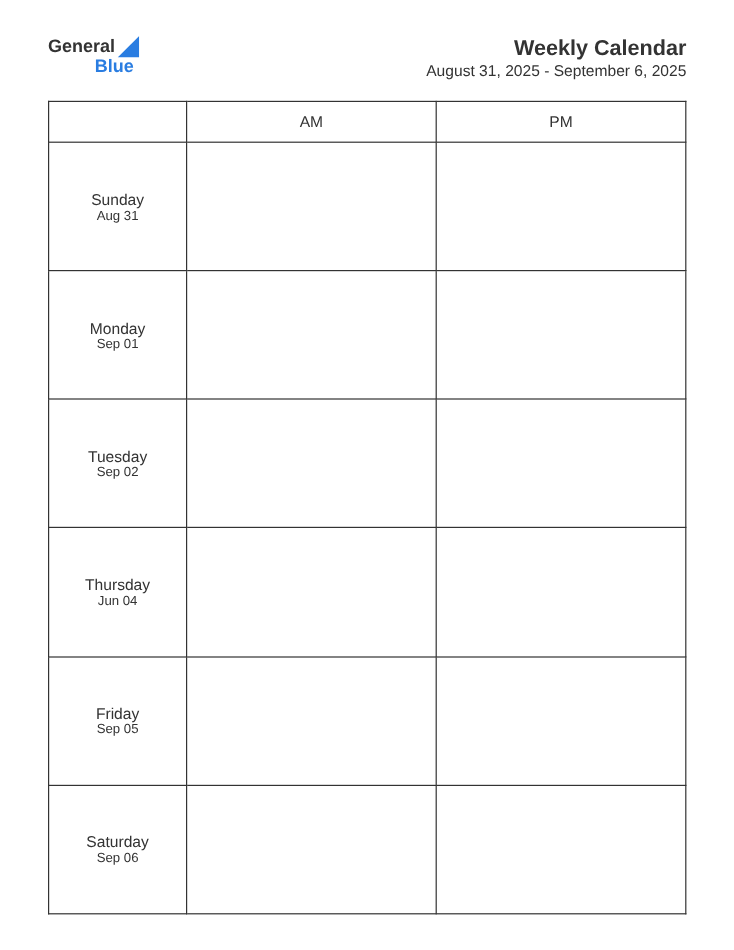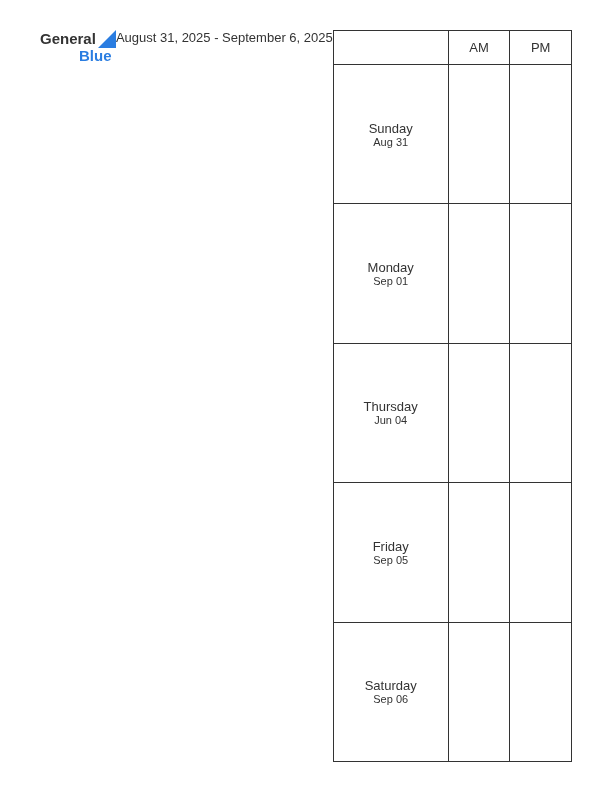--- a/index.html
+++ b/index.html
@@ -14,20 +14,21 @@
       background: #ffffff;
       font-family: Arial, sans-serif;
       overflow: hidden;
     }
 
     .page {
       width: 612px;
       height: 792px;
       padding: 30px 40px;
       display: flex;
+      flex-direction: column;
     }
 
     .header {
       display: flex;
       justify-content: space-between;
       align-items: flex-start;
       margin-bottom: 18px;
     }
 
     .logo-text-general {
@@ -143,20 +144,21 @@
         <span class="logo-text-general">General</span>
 
         <svg class="logo-shape" viewBox="0 0 18 18">
           <polygon points="0,18 18,0 18,18" fill="#2a7de1"></polygon>
         </svg>
       </div>
       <span class="logo-text-blue">Blue</span>
     </div>
 
     <div class="title-section">
+      <div class="calendar-title">Weekly Calendar</div>
       <div class="calendar-subtitle">August 31, 2025 - September 6, 2025</div>
     </div>
   </div>
 
   <table class="calendar-table">
     <thead>
       <tr>
         <th class="day-col"></th>
         <th class="am-col">AM</th>
         <th class="pm-col">PM</th>
@@ -174,20 +176,28 @@
         <tr>
           <td class="day-cell">
             <div class="day-name">Monday</div>
             <div class="day-date">Sep 01</div>
           </td>
           <td class="time-cell"></td>
           <td class="time-cell"></td>
         </tr>
         <tr>
           <td class="day-cell">
+            <div class="day-name">Tuesday</div>
+            <div class="day-date">Sep 02</div>
+          </td>
+          <td class="time-cell"></td>
+          <td class="time-cell"></td>
+        </tr>
+        <tr>
+          <td class="day-cell">
             <div class="day-name">Thursday</div>
             <div class="day-date">Jun 04</div>
           </td>
           <td class="time-cell"></td>
           <td class="time-cell"></td>
         </tr>
         <tr>
           <td class="day-cell">
             <div class="day-name">Friday</div>
             <div class="day-date">Sep 05</div>

